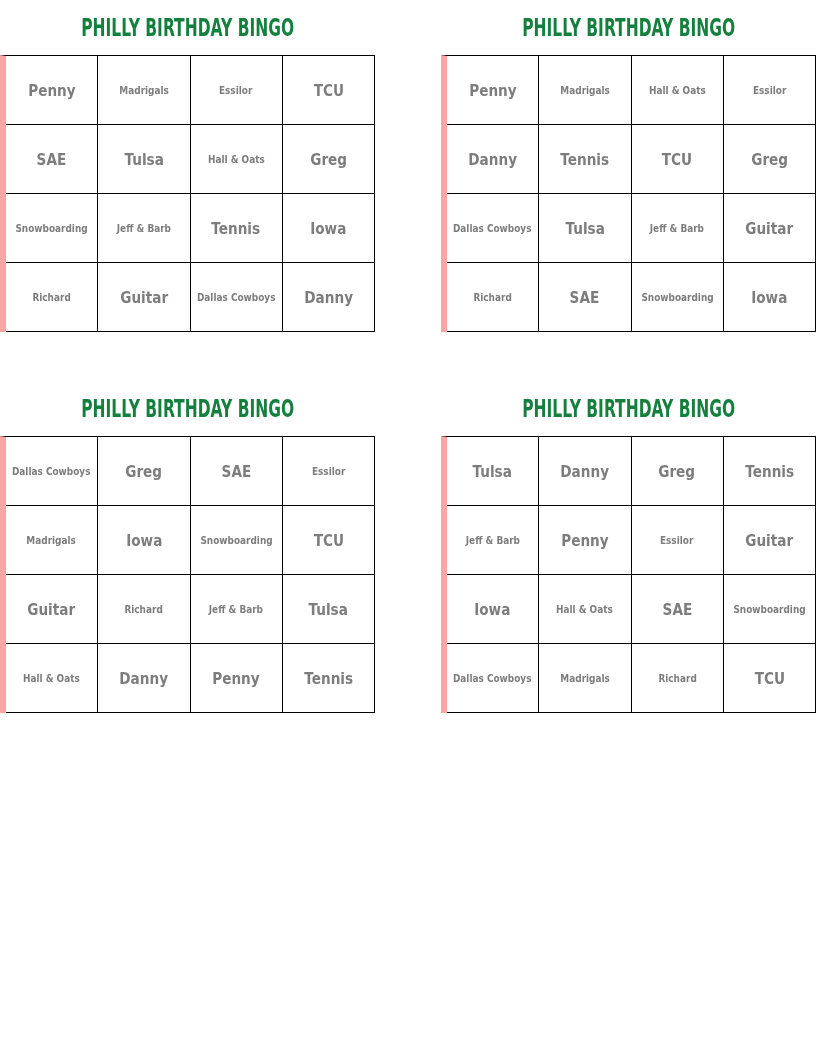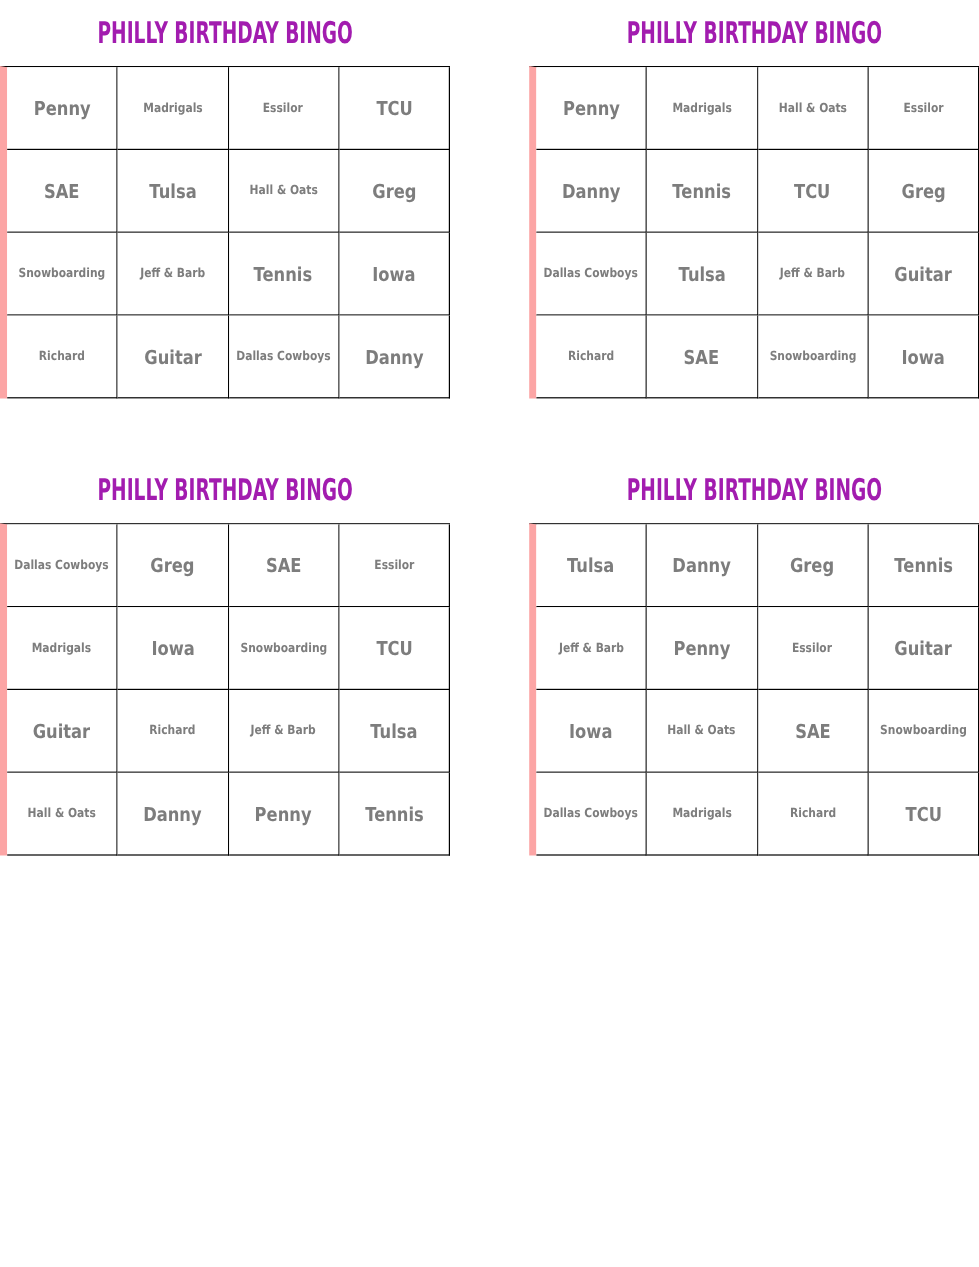--- a/index.html
+++ b/index.html
@@ -15,21 +15,21 @@
   #card1 { left: 441px; top: 13px; }
   #card2 { left: 0px;   top: 394px; }
   #card3 { left: 441px; top: 394px; }
 
   .card-title {
     height: 42px;
     line-height: 30px;
     text-align: center;
     font-weight: bold;
     font-size: 25px;
-    color: #a21caf;
+    color: #15803d;
     white-space: nowrap;
   }
   .card-title span {
     display: inline-block;
     transform: scaleX(0.62);
     transform-origin: center;
     letter-spacing: 0px;
   }
 
   .grid {

